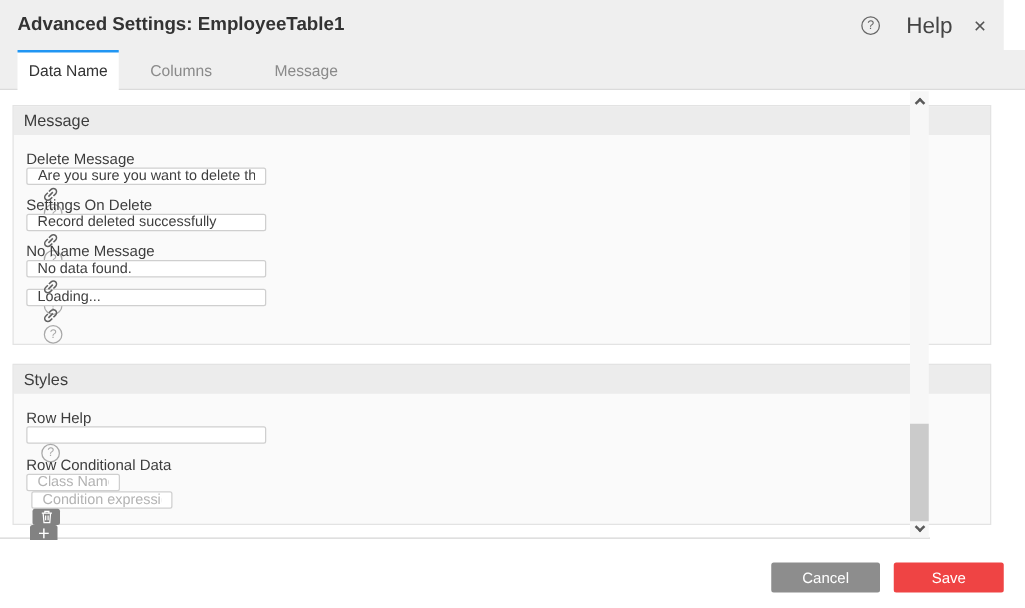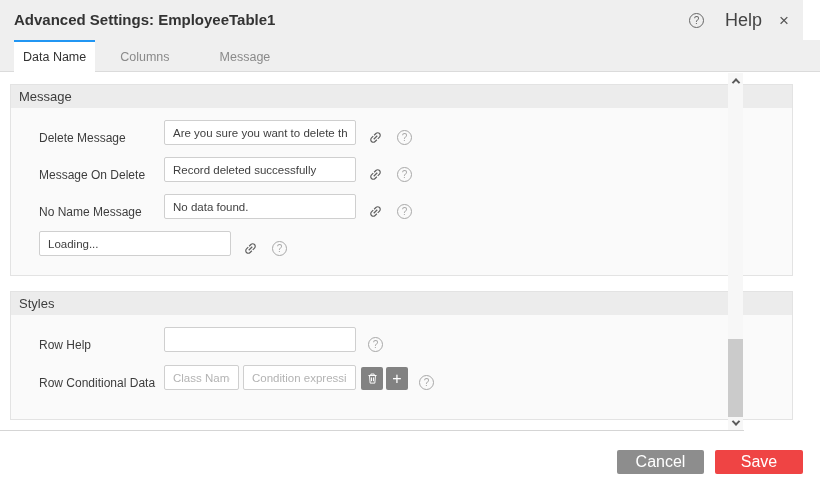--- a/index.html
+++ b/index.html
@@ -28,21 +28,21 @@
   
   .panel { position:absolute; top:72px; left:0; width:744px; height:359px; background:#fff;
            border-bottom:1px solid #d5d5d5;text-decoration:underline; }
 
   .card { position:absolute; left:10px; width:783px; background:#fafafa; border:1px solid #e3e3e3; }
   .card-message { top:12px; height:192px; }
   .card-styles  { top:219px; height:129px; }
   .card-header { height:23px; background:#ececec; line-height:23px; padding-left:8px;
                  font-size:13px; color:#3d3d3d; }
 
-  .form-row { display:flex; align-items:flex-end; height:25px; margin-left:28px; margin-top:12px; }
+  .form-row { display:flex; align-items:flex-start; height:25px; margin-left:10px; margin-top:12px;flex-direction:column; }
   .card-message .form-row:first-of-type { margin-top:6px; }
   .card-styles .form-row:first-of-type { margin-top:7px; }
   .card-styles .form-row + .form-row { margin-top:13px; }
   .row-label { width:125px; font-size:12px; color:#3d3d3d; }
 
   input[type=text] { height:25px; border:1px solid #cfcfcf; border-radius:2px; background:#fff;
                      font-family:"Liberation Sans", sans-serif; font-size:11.5px; color:#3f3f3f;
                      padding:0 8px; outline:none; }
   input[type=text]::placeholder { color:#b3b3b3; }
   .inp-main { width:192px; }
@@ -67,21 +67,21 @@
             justify-content:center; cursor:pointer; }
   .sb-up { top:0; } .sb-down { bottom:0; }
   .chev { width:6px; height:6px; border-style:solid; border-color:#5a5a5a; }
   .chev-up { border-width:2px 2px 0 0; transform:rotate(-45deg) translate(-1px,1px); }
   .chev-down { border-width:0 0 2px 2px; transform:rotate(-45deg) translate(1px,-1px); }
   .sb-thumb { position:absolute; left:0; top:266px; width:15px; height:78px; background:#cbcbcb; cursor:pointer; }
 
   
   .footer { position:absolute; top:432px; left:0; width:820px; height:54px; background:#fff; }
   .btn { position:absolute; top:18px; height:24px; border:none; border-radius:2px; color:#fff;
-         font-family:"Liberation Sans",sans-serif; font-size:16px; cursor:pointer; }
+         font-family:"Liberation Sans",sans-serif; font-size:12px; cursor:pointer; }
   .btn-cancel { left:617px; width:87px; background:#8d8d8d; }
   .btn-save { left:715px; width:88px; background:#ef4444; }
 </style>
 </head>
 <body>
 
 <div class="dialog">
 
   <div class="dlg-header">
     <div class="dlg-title">Advanced Settings: EmployeeTable1</div>
@@ -108,21 +108,21 @@
         <input type="text" class="inp-main" value="Are you sure you want to delete this?" style="">
         <span class="link-btn">
           <svg width="15" height="15" viewBox="0 0 24 24" transform="rotate(-45)">
               <path fill="#616161" d="M3.9 12c0-1.71 1.39-3.1 3.1-3.1h4V7H7c-2.76 0-5 2.24-5 5s2.24 5 5 5h4v-1.9H7c-1.71 0-3.1-1.39-3.1-3.1zM8 13h8v-2H8v2zm9-6h-4v1.9h4c1.71 0 3.1 1.39 3.1 3.1s-1.39 3.1-3.1 3.1h-4V17h4c2.76 0 5-2.24 5-5s-2.24-5-5-5z"></path>
             </svg>
         </span>
         <span class="help-icon">?</span>
       </div>
 
       <div class="form-row">
-        <span class="row-label">Message On Delete</span>
+        <span class="row-label">Settings On Delete</span>
         <input type="text" class="inp-main" value="Record deleted successfully" style="">
         <span class="link-btn">
           <svg width="15" height="15" viewBox="0 0 24 24" transform="rotate(-45)">
               <path fill="#616161" d="M3.9 12c0-1.71 1.39-3.1 3.1-3.1h4V7H7c-2.76 0-5 2.24-5 5s2.24 5 5 5h4v-1.9H7c-1.71 0-3.1-1.39-3.1-3.1zM8 13h8v-2H8v2zm9-6h-4v1.9h4c1.71 0 3.1 1.39 3.1 3.1s-1.39 3.1-3.1 3.1h-4V17h4c2.76 0 5-2.24 5-5s-2.24-5-5-5z"></path>
             </svg>
         </span>
         <span class="help-icon">?</span>
       </div>
 
       <div class="form-row">

